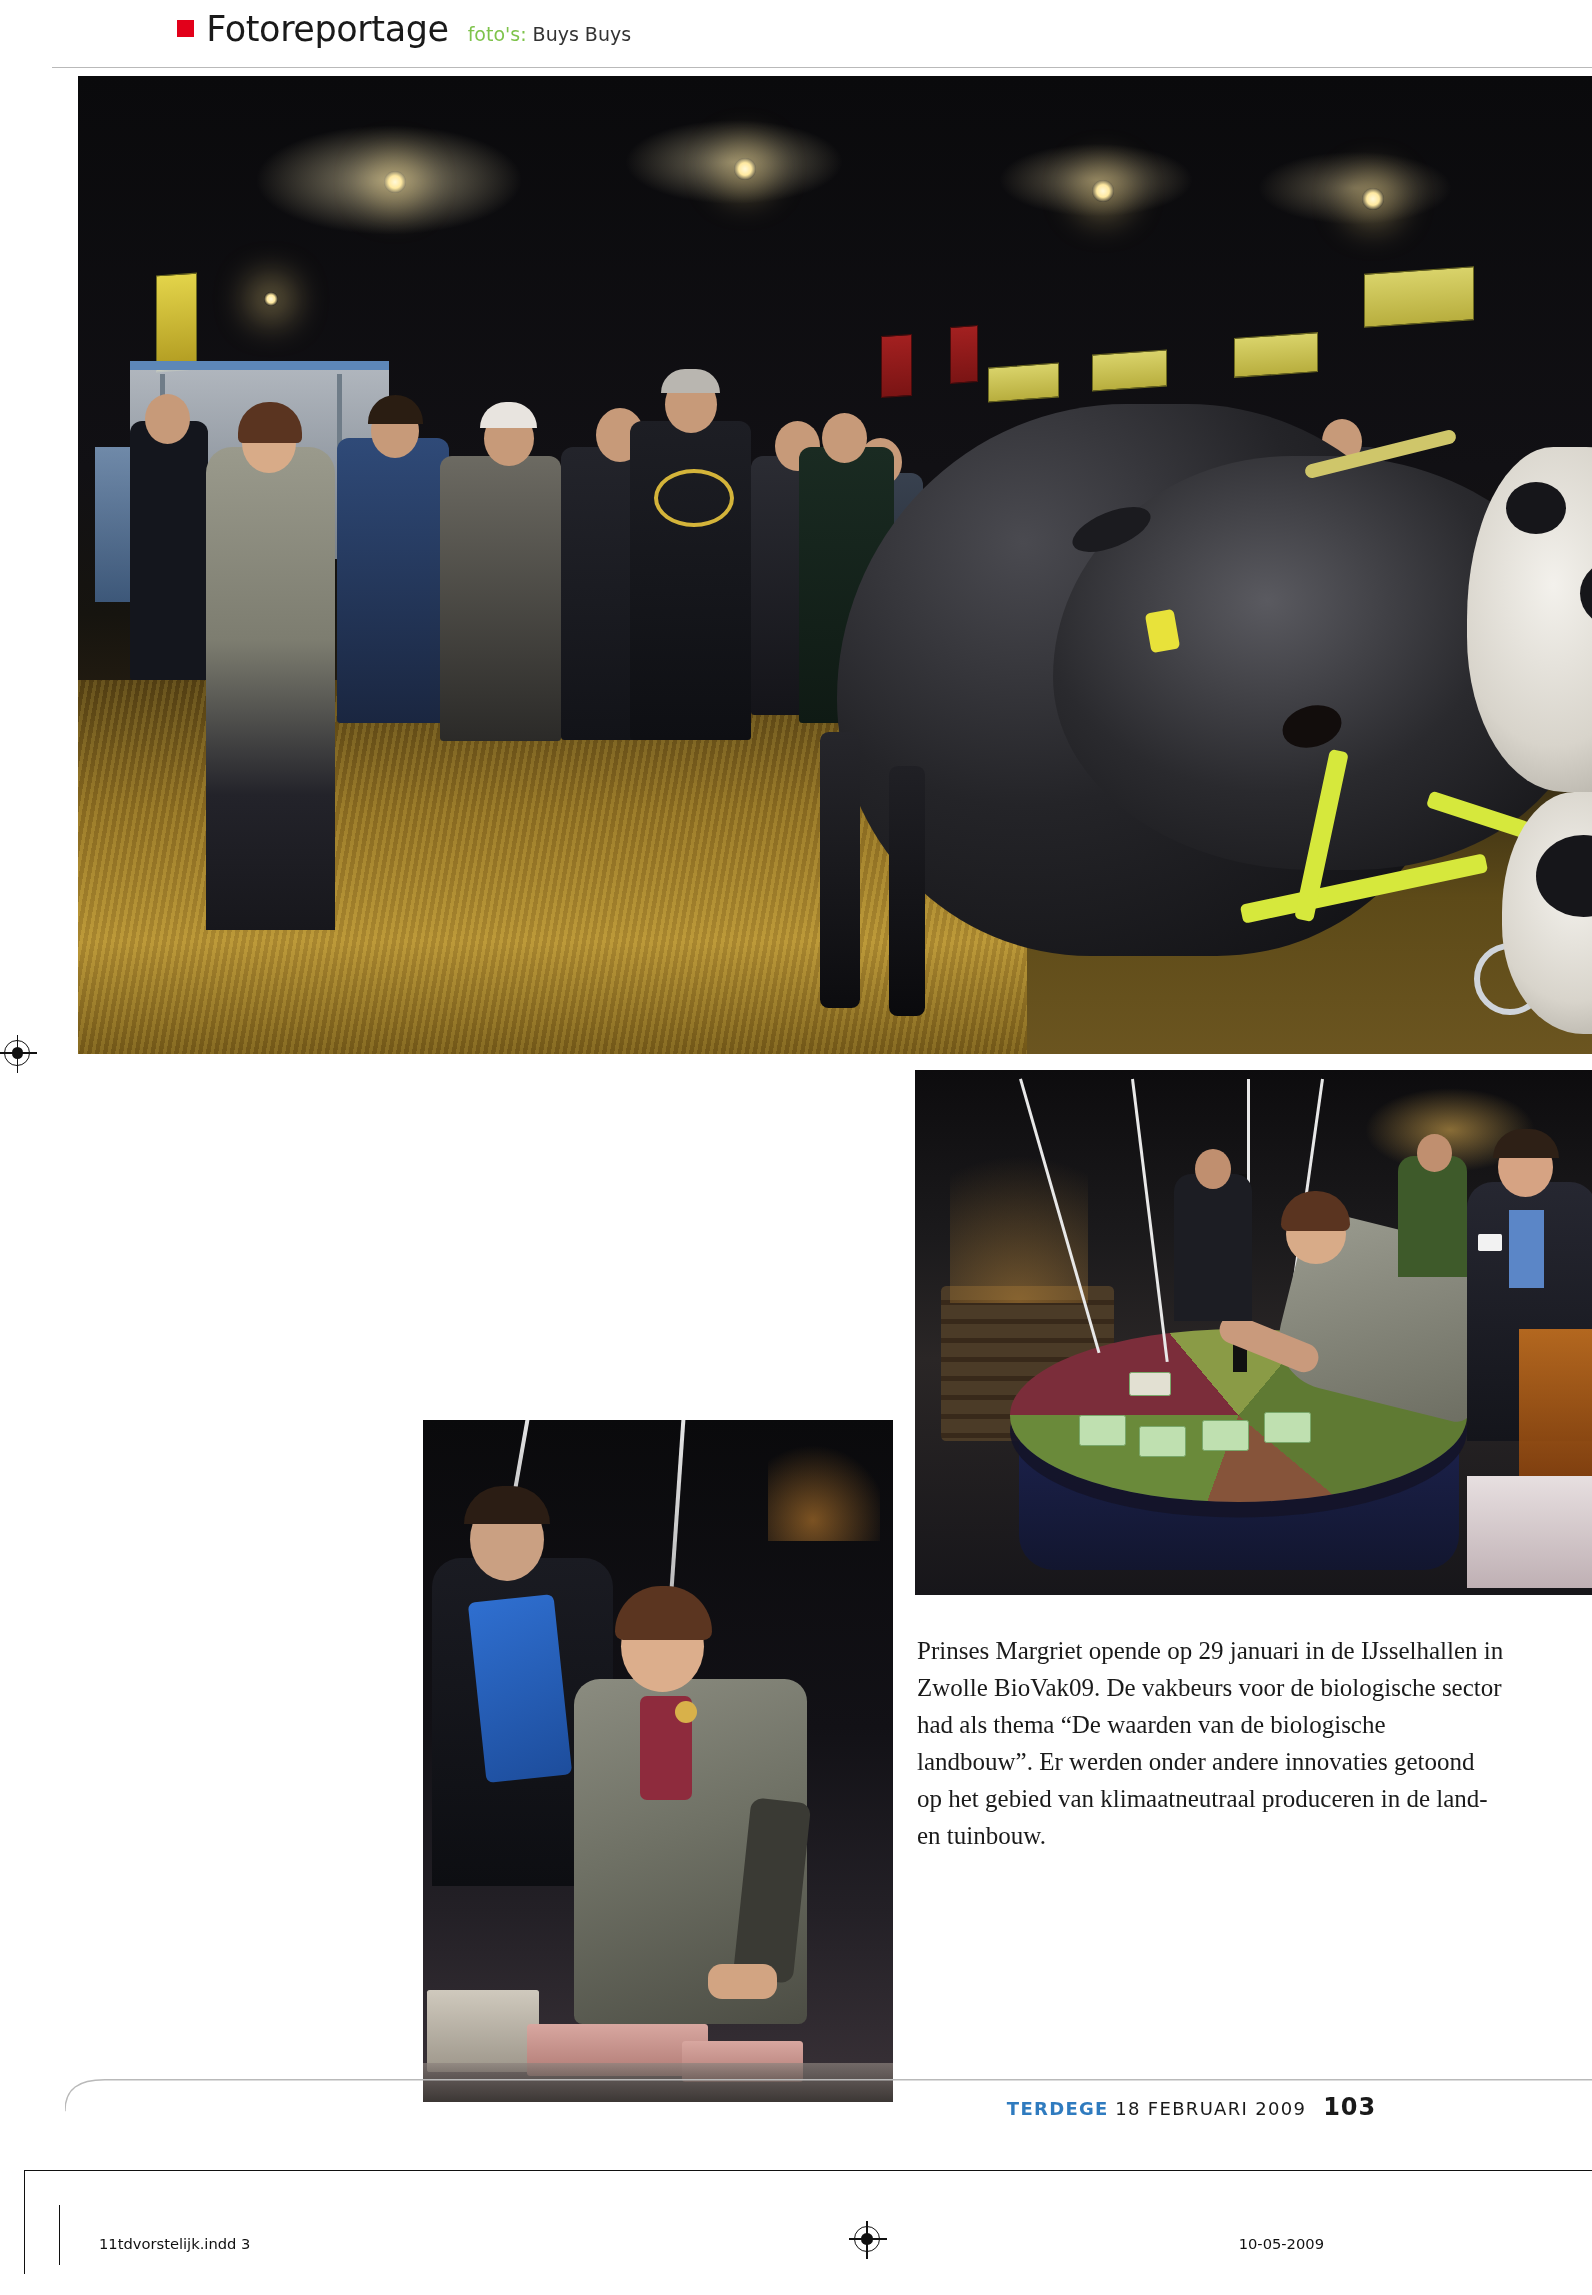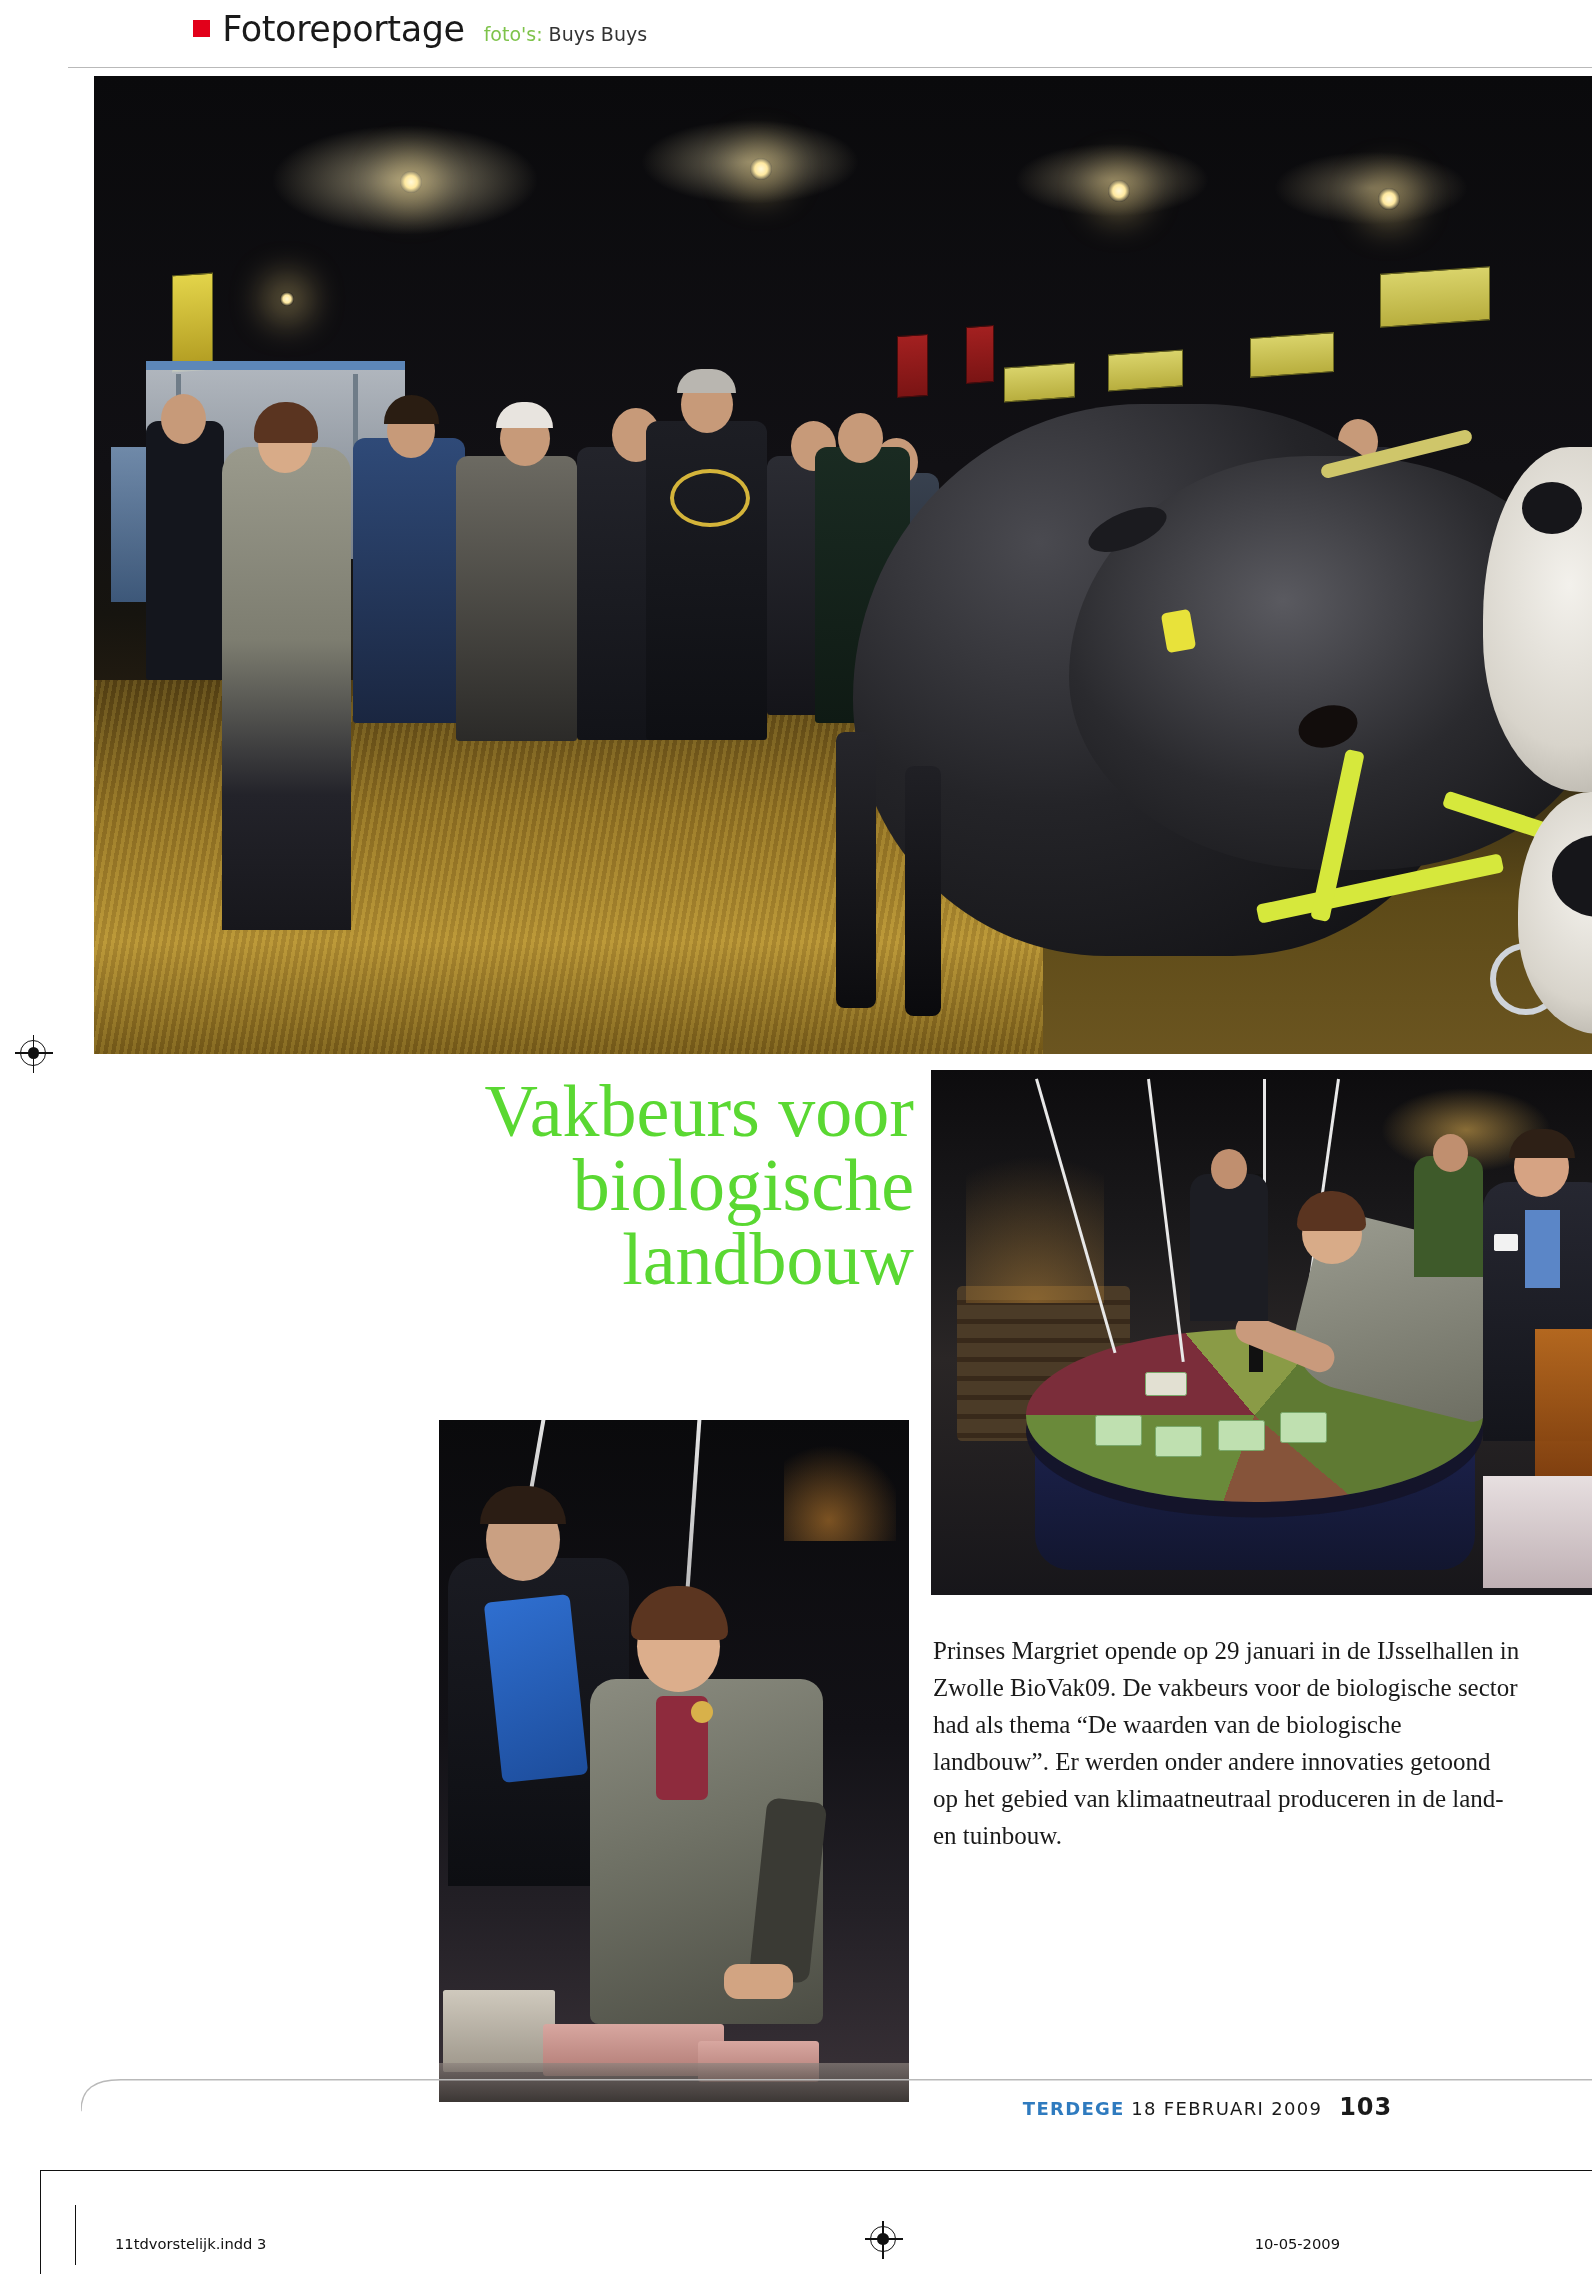--- a/index.html
+++ b/index.html
@@ -10,21 +10,21 @@
   body {
     width: 1592px;
     height: 2295px;
     position: relative;
     font-family: "Liberation Sans", sans-serif;
     overflow: hidden;
   }
 
   .page {
     position: absolute;
-    left: 16px; top: 0;
+    left: 0; top: 0;
     width: 1376px;
     height: 2295px;
     background: #fff;
   }
 
   
   .header {
     position: absolute;
     left: 177px;
     top: 8.6px;
@@ -464,25 +464,20 @@
     <div style="position:absolute;left:742px;top:656px;width:40px;height:276px;background:linear-gradient(180deg,#26262b,#0c0c0f);border-radius:8.6px;"></div>
     <div style="position:absolute;left:811px;top:690px;width:36px;height:250px;background:linear-gradient(180deg,#202025,#0a0a0d);border-radius:8.6px;"></div>
 
     <div class="white-cow" style="left:1389px;top:371px;width:216px;height:345px;"></div>
     <div class="spot" style="left:1428px;top:406px;width:60px;height:52px;"></div>
     <div class="spot" style="left:1502px;top:483px;width:78px;height:69px;"></div>
     <div class="white-cow" style="left:1424px;top:716px;width:181px;height:242px;"></div>
     <div class="spot" style="left:1458px;top:759px;width:95px;height:82px;"></div>
   </div>
 
-  <div class="headline">
-    <div>Vakbeurs voor</div>
-    <div>biologische</div>
-    <div>landbouw</div>
-  </div>
 
   <div class="photo" id="photo-topright">
     <div class="mkt-bg"></div>
     <div class="mkt-crate"></div>
     <div style="position:absolute;left:35px;top:35px;width:138px;height:198px;background:radial-gradient(circle at 50% 100%, rgba(210,150,60,.45), rgba(0,0,0,0) 70%);"></div>
     <div class="mkt-skirt"></div>
     <div class="mkt-table"></div>
     <div class="mkt-pole"></div>
     <div class="mkt-wire" style="left:104px;top:8.6px;height:285px;transform:rotate(-16deg);"></div>
     <div class="mkt-wire" style="left:216px;top:8.6px;height:285px;transform:rotate(-7deg);"></div>

